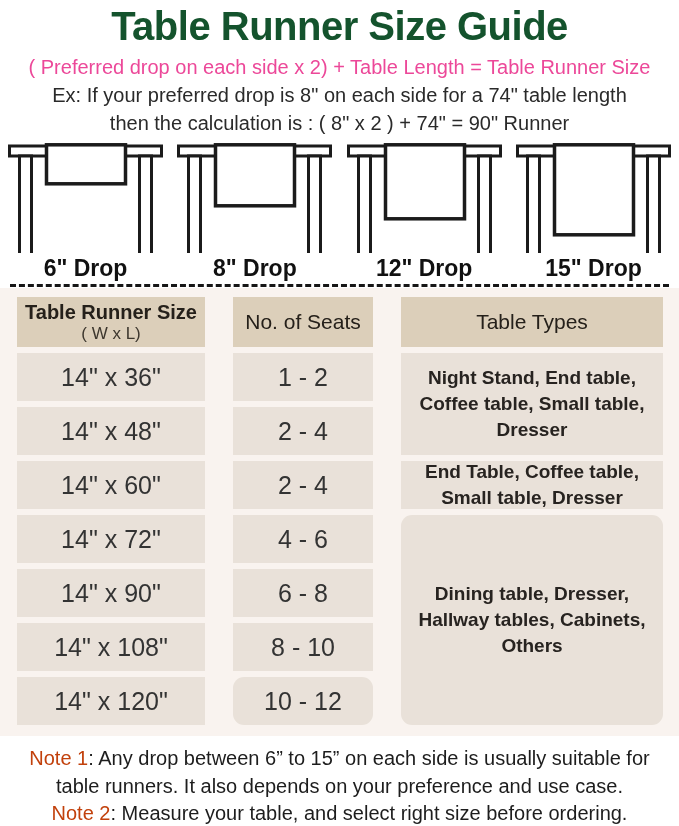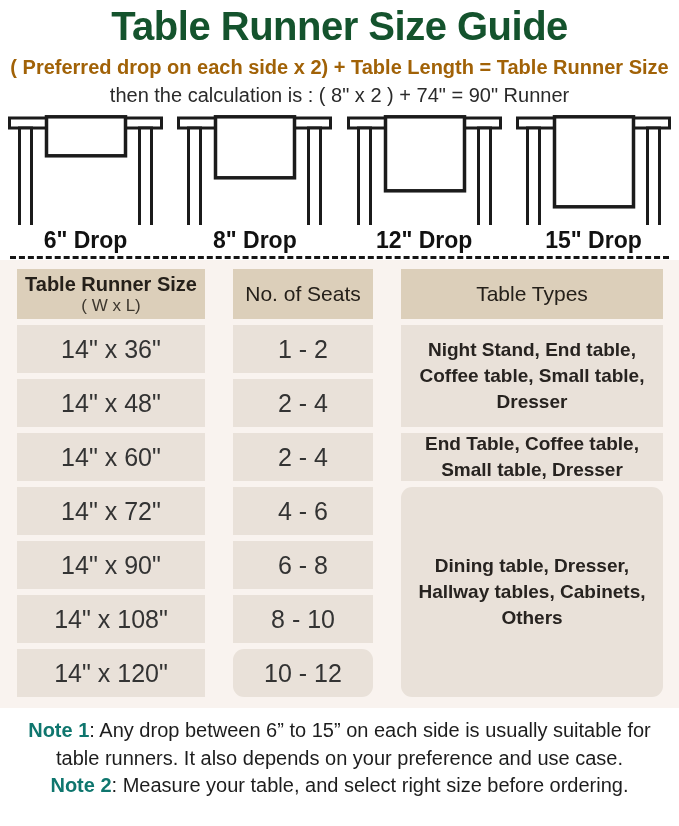--- a/index.html
+++ b/index.html
@@ -9,21 +9,21 @@
     --section_bg:#f9f3ef;
   }
   *{box-sizing:border-box;margin:0;padding:0;}
   html,body{width:679px;height:826px;overflow:hidden;background:#ffffff;
     font-family:"Liberation Sans", sans-serif;color:var(--ink);}
   .page{width:679px;height:826px;position:relative;}
 
   
   .title{margin-top:2px;text-align:center;font-size:40px;font-weight:700;
     letter-spacing:-0.5px;color:#14532d;line-height:48px;}
-  .formula{margin-top:4px;text-align:center;font-size:20px;color:#a16207;line-height:26px;font-weight:bold;}
+  .formula{margin-top:4px;text-align:center;font-size:20px;color:#ec4899;line-height:26px;}
   .example{text-align:center;font-size:20px;color:#2a2a2a;line-height:26px;margin-top:2px;}
 
   
   .illus-row{display:flex;justify-content:space-between;padding:0 8px;margin-top:7px;height:110px;}
   .illus-col{width:155px;display:flex;flex-direction:column;align-items:center;}
   .illus-col svg{display:block;}
   .labels-row{display:flex;justify-content:space-between;padding:0 8px;height:31px;align-items:center;}
   .drop-label{width:155px;text-align:center;font-size:23px;font-weight:700;color:#111;}
 
   .dash-rule{border:0;border-top:3px dashed #161616;margin:0 10px;}
@@ -37,29 +37,30 @@
   .header-cell{background:var(--header_bg);color:#25201a;}
   .header-main{font-size:20px;font-weight:700;line-height:23px;}
   .header-sub{font-size:17px;font-weight:400;line-height:19px;color:#3d372e;}
   .header-one{font-size:21px;font-weight:400;}
   .size-cell,.seats-cell{font-size:25px;font-weight:400;color:#333;}
   .types-cell{font-size:19px;font-weight:700;line-height:26px;color:#272320;padding:0 10px;}
 
   
   .notes{margin-top:9px;text-align:center;}
   .note{font-size:20px;line-height:27.5px;color:#1d1d1d;padding:0 6px;}
-  .note b{font-weight:700;color:#0f766e;}
+  .note b{font-weight:400;color:#c2410c;}
 </style>
 </head>
 <body>
 
 <div class="page">
 
   <div class="title">Table Runner Size Guide</div>
   <div class="formula">( Preferred drop on each side x 2) + Table Length = Table Runner Size</div>
+  <div class="example">Ex: If your preferred drop is 8" on each side for a 74" table length</div>
   <div class="example">then the calculation is : ( 8" x 2 ) + 74" = 90" Runner</div>
 
   <div class="illus-row" id="illusRow">
       <div class="illus-col">
         <svg viewBox="0 0 155 110" width="155" height="110">
           <rect x="1.5" y="3" width="152" height="10" fill="#ffffff" stroke="#1b1b1b" stroke-width="3"></rect>
           <rect x="11.5" y="13" width="12" height="103" fill="#ffffff" stroke="#1b1b1b" stroke-width="3"></rect>
           <rect x="131.5" y="13" width="12" height="103" fill="#ffffff" stroke="#1b1b1b" stroke-width="3"></rect>
           <rect x="38.5" y="1.8" width="79" height="39" fill="#ffffff" stroke="#1b1b1b" stroke-width="3.5"></rect>
         </svg>

